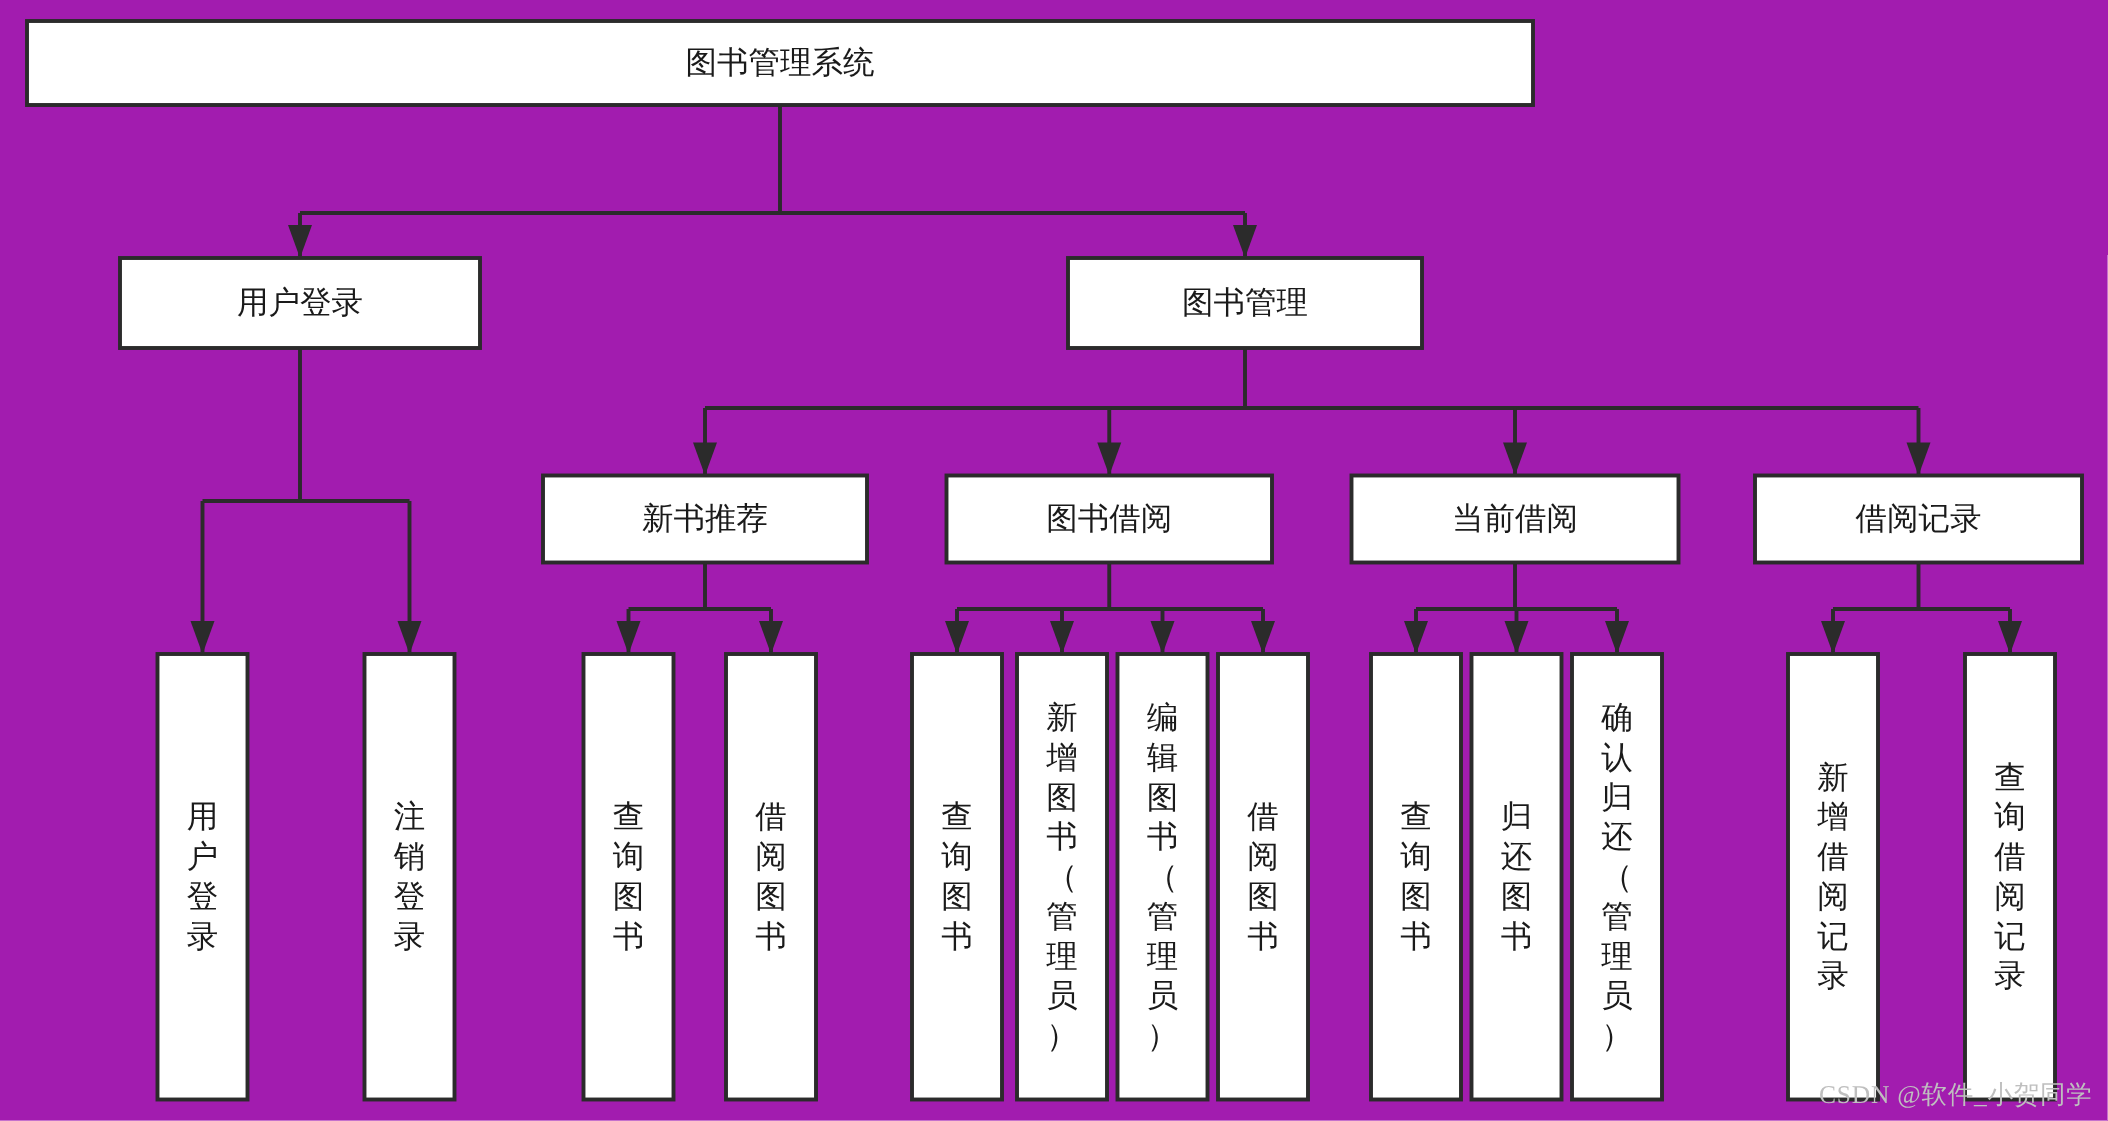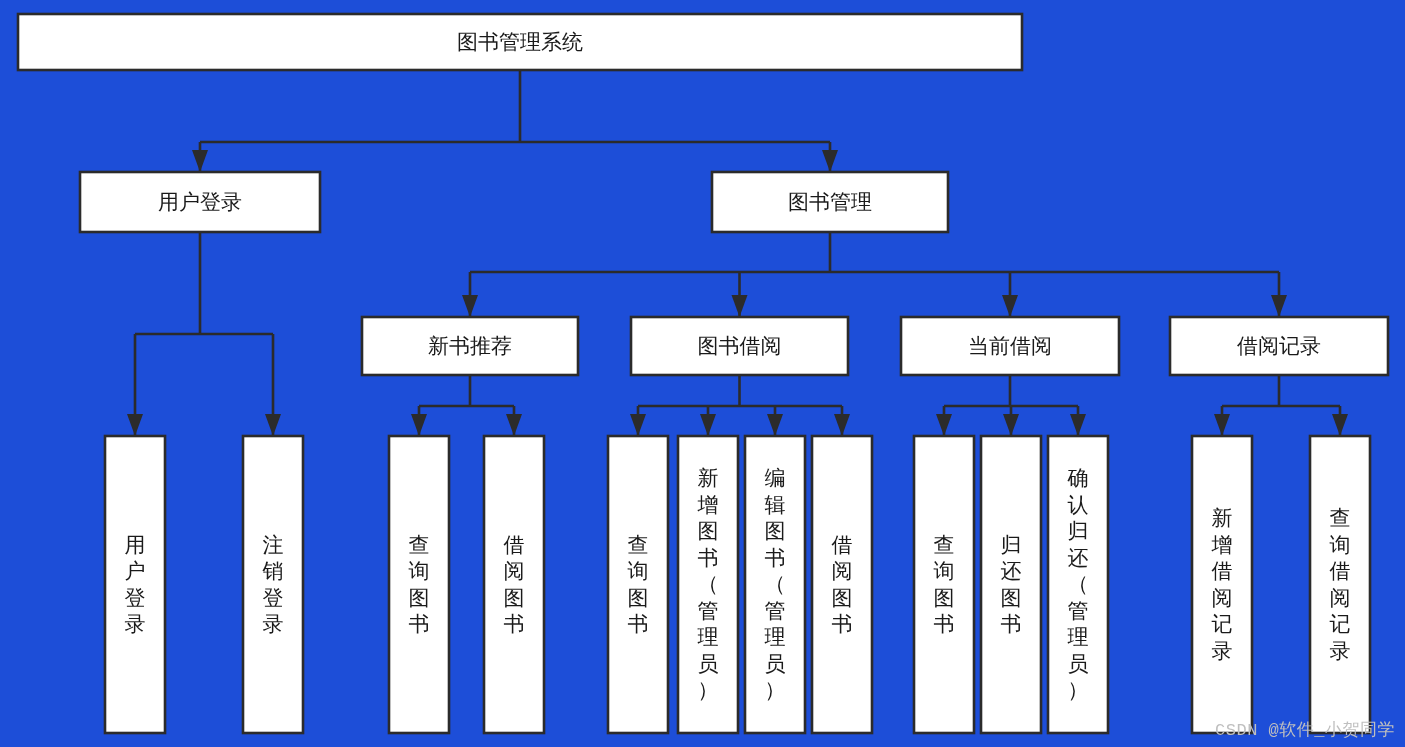--- a/index.html
+++ b/index.html
@@ -10,21 +10,21 @@
   body {
     width: 1405px;
     height: 747px;
     font-family: "Liberation Sans", "DejaVu Sans", sans-serif;
     overflow: hidden;
   }
   #diagram-root {
     position: relative;
     width: 1405px;
     height: 747px;
-    background: #1d4ed8;
+    background: #a21caf;
   }
   svg#flow {
     position: absolute;
     left: 0;
     top: 0;
     width: 1405px;
     height: 747px;
     display: block;
   }
   .node-box {
@@ -52,21 +52,21 @@
   .node-label-vert {
     font-family: "Liberation Sans", "DejaVu Sans", sans-serif;
     fill: #1a1a1a;
     font-size: 21px;
     text-anchor: middle;
   }
   .watermark {
     position: absolute;
     right: 10px;
     bottom: 6px;
-    font-family: Liberation Mono, monospace;
+    font-family: Liberation Serif, serif;
     font-size: 17px;
     color: #bfbfbf;
     letter-spacing: 0.5px;
     white-space: nowrap;
     user-select: none;
   }
 </style>
 </head>
 <body>
 

